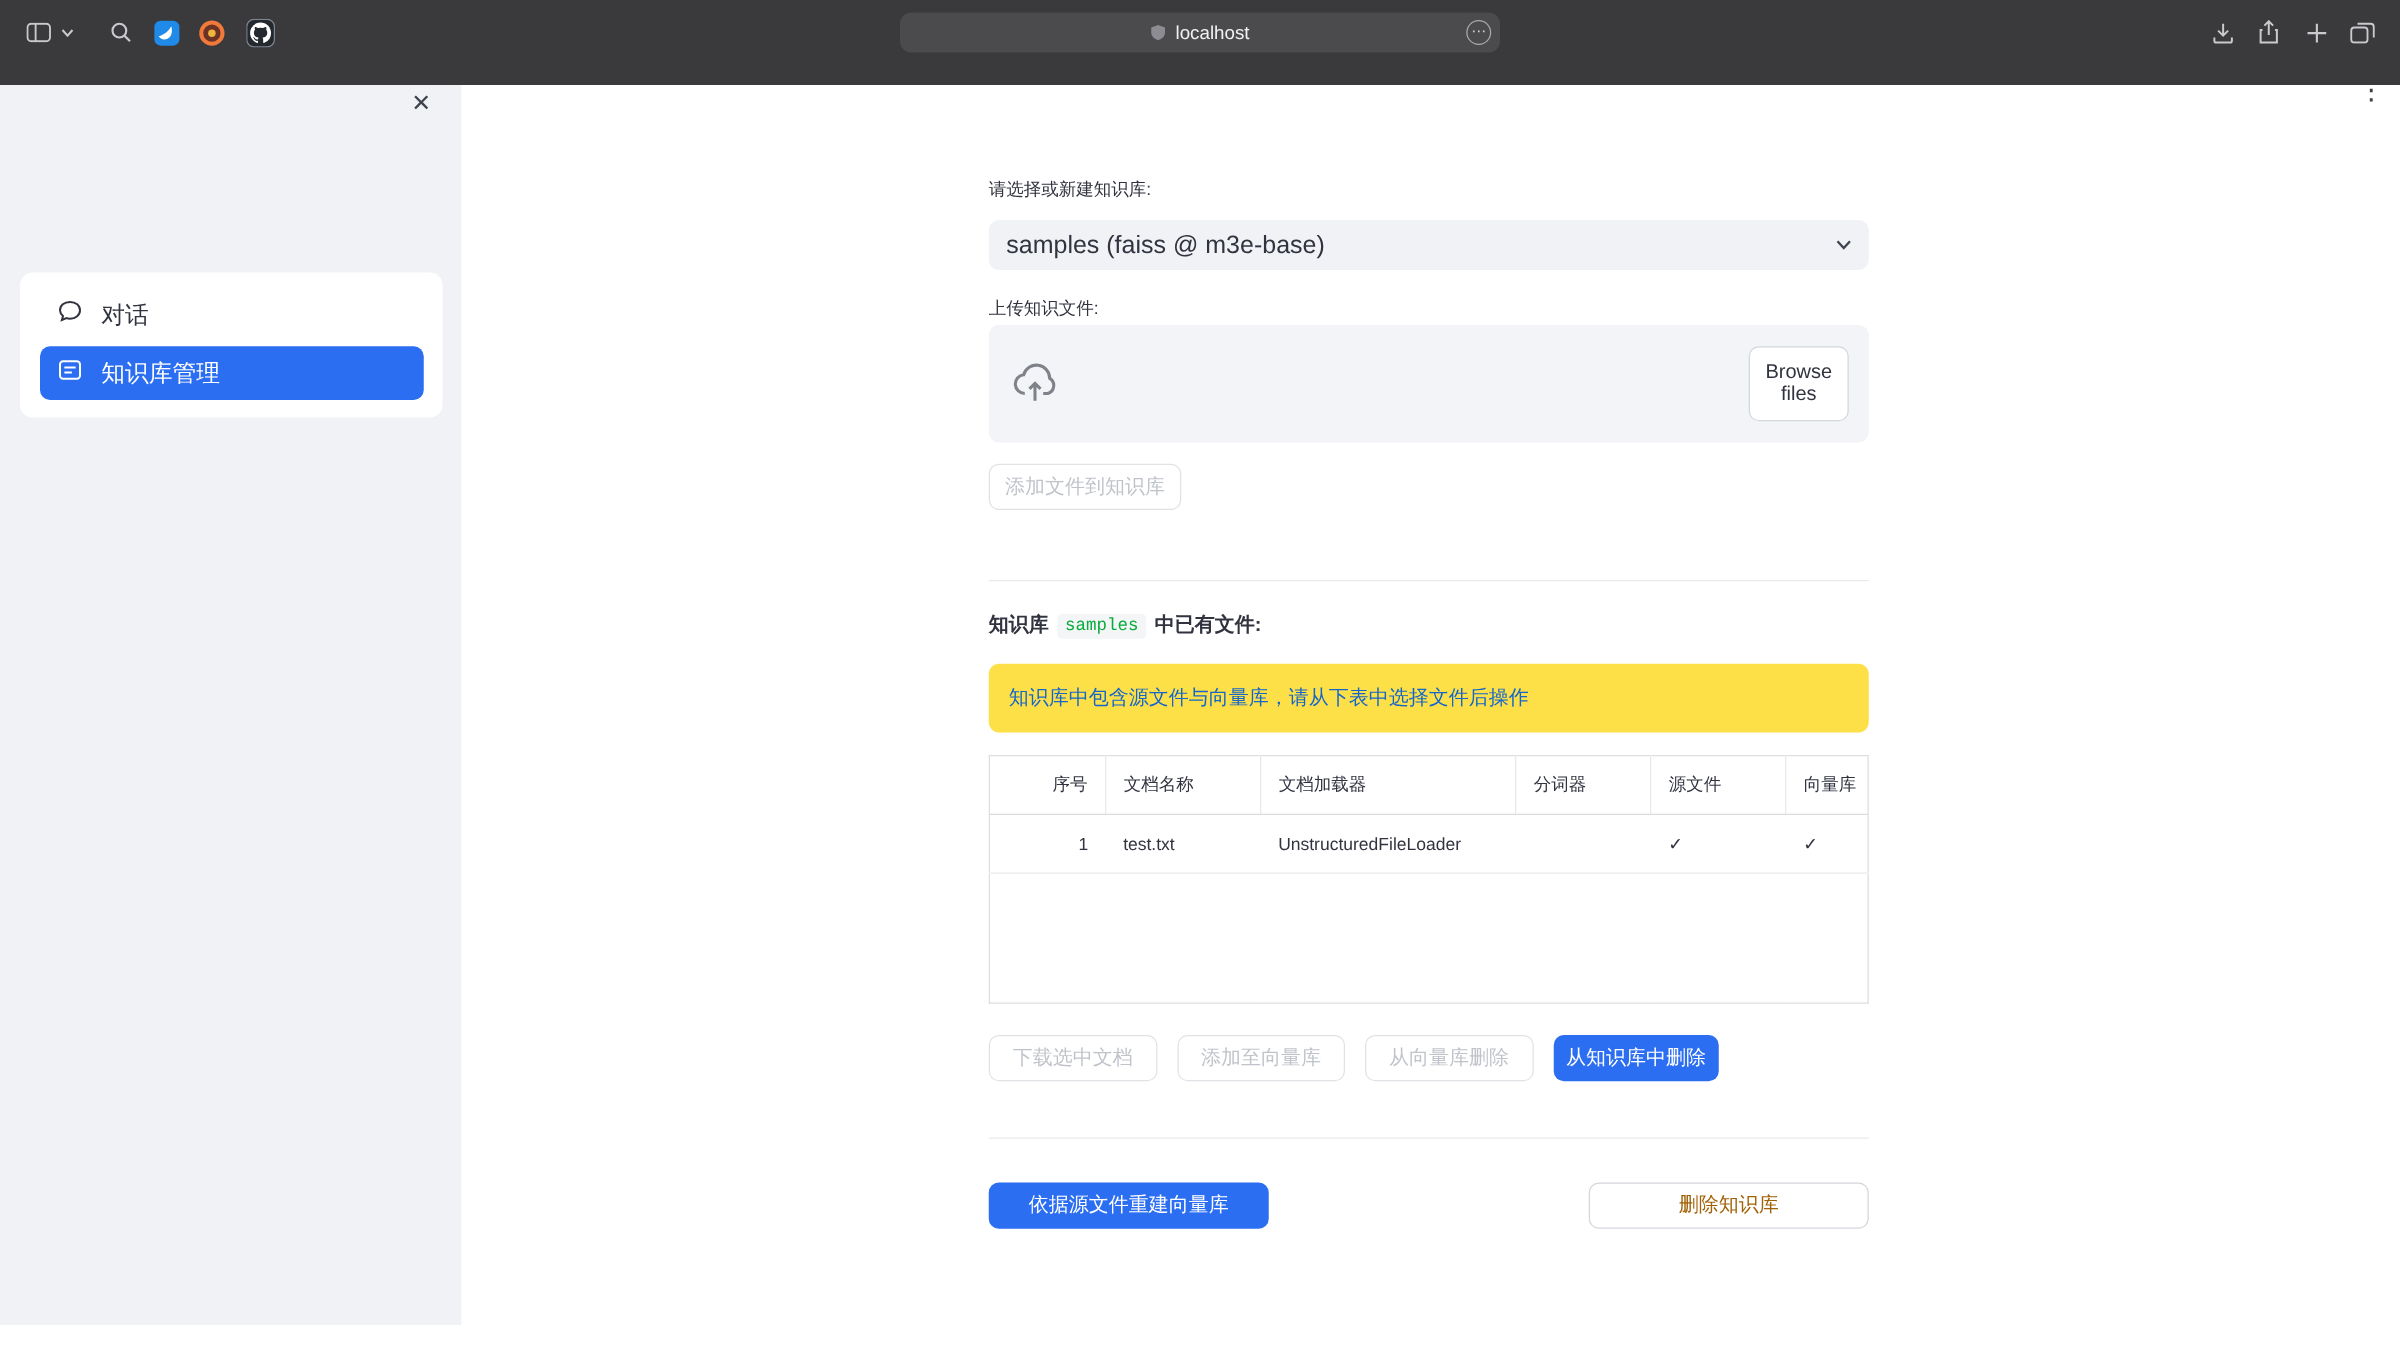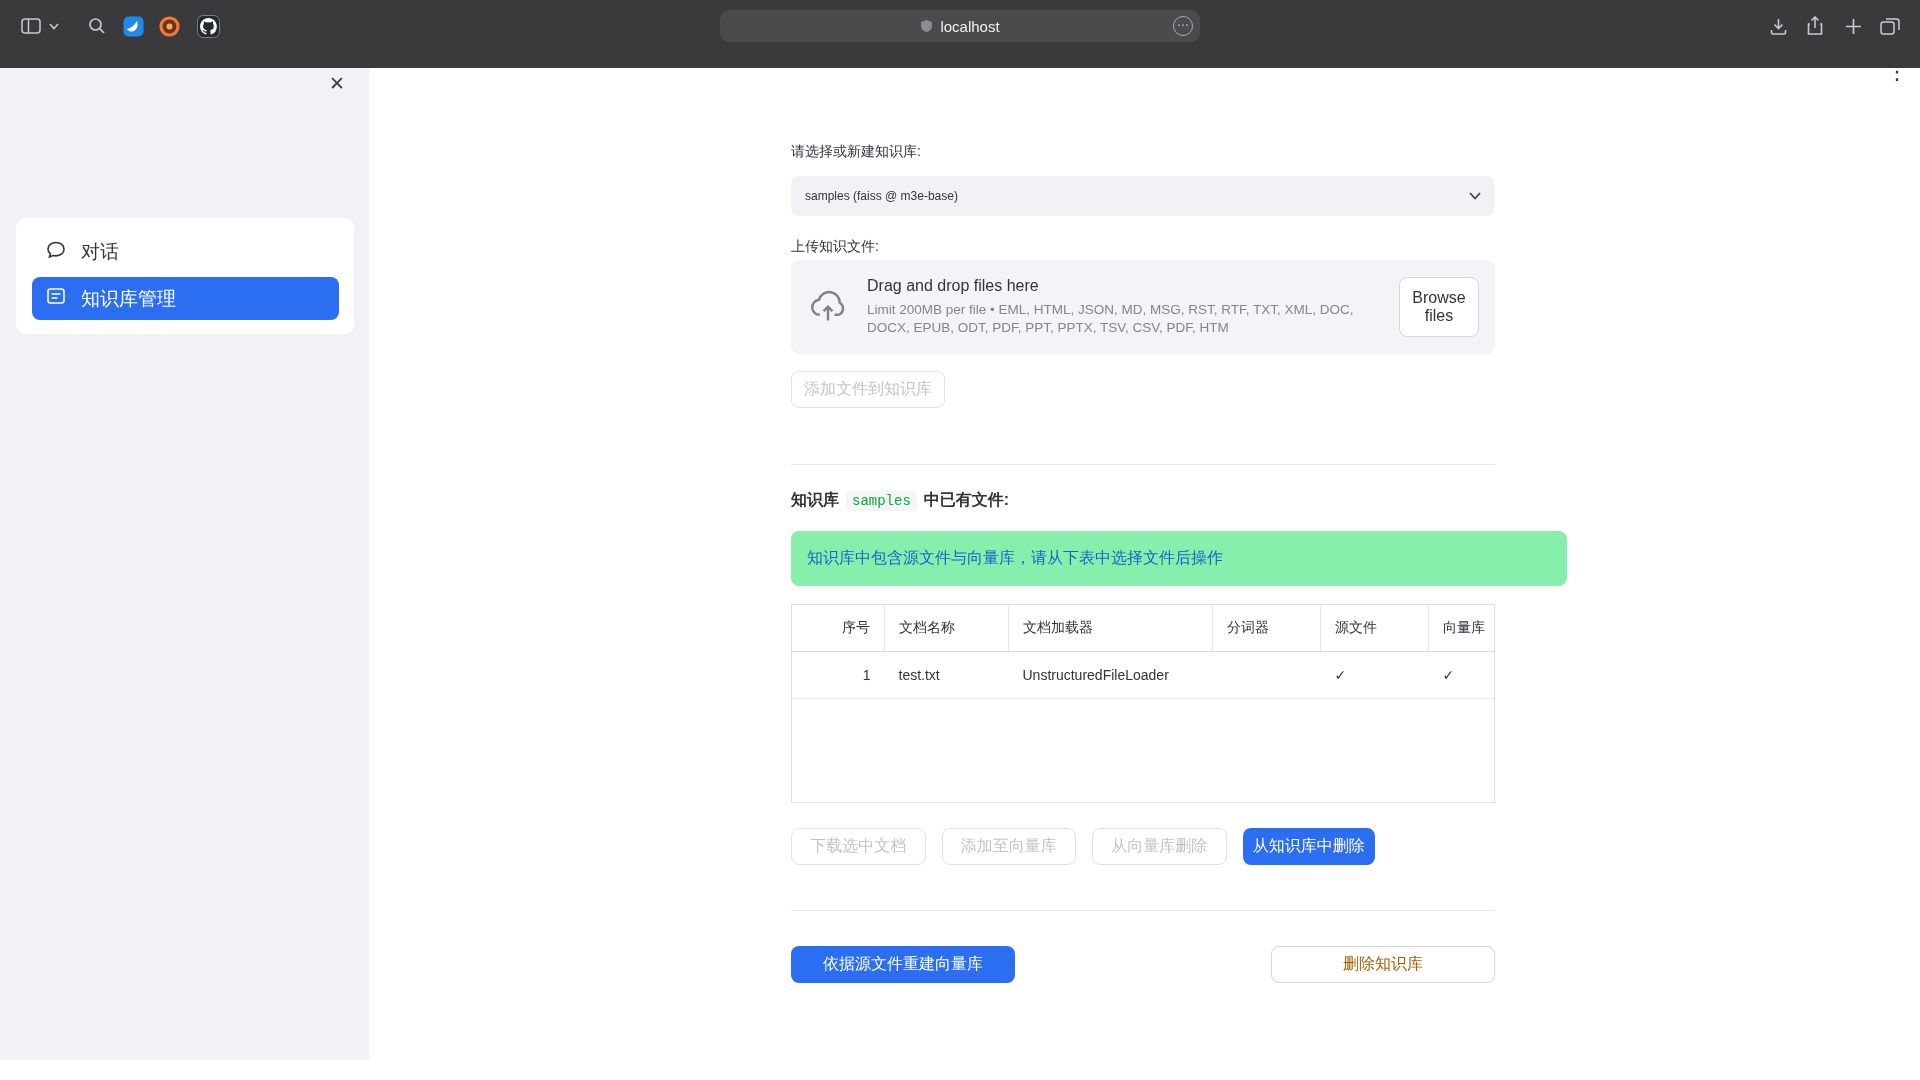--- a/index.html
+++ b/index.html
@@ -39,21 +39,21 @@
   .nav-item.active { margin:3px 15px 0 16px; padding-left:14px; height:43px;
     background:#2b6ef2; color:#fff; border-radius:8px; }
 
   
   .menu-dots { position:absolute; left:1884px; top:58px; width:26px; height:30px;
     font-size:22px; color:#3c3f48; text-align:center; line-height:28px; cursor:pointer; }
 
   .field-label { position:absolute; font-size:14px; color:#31333f; }
   .select-box { position:absolute; left:791px; top:176px; width:704px; height:40px;
     background:#f0f2f6; border-radius:8px; display:flex; align-items:center;
-    padding:0 14px; font-size:12px; cursor:pointer; }
+    padding:0 14px; font-size:20px; cursor:pointer; }
   .select-box .chev { margin-left:auto; display:flex; color:#41444e; }
 
   .dropzone { position:absolute; left:791px; top:260px; width:704px; height:94px;
     background:#f2f4f7; border-radius:8px; display:flex; align-items:center;
     padding:0 16px; }
   .dz-texts { margin-left:18px; width:520px; }
   .dz-title { font-size:16px; color:#31333f; margin-bottom:6px; }
   .dz-limit { font-size:13.5px; color:#81858f; line-height:1.35; }
   .browse-btn { margin-left:auto; width:80px; min-height:60px; background:#fff;
     border:1px solid #d3d6dc; border-radius:8px; font-size:16px; color:#31333f;
@@ -68,22 +68,22 @@
   .add-btn { position:absolute; left:791px; top:371px; padding:0 12px; }
 
   .divider { position:absolute; left:791px; width:704px; height:1px; background:#e8e9eb; }
 
   .kb-heading { position:absolute; left:791px; top:490px; font-size:16px;
     font-weight:bold; display:flex; align-items:center; }
   .kb-code { font-family:"Liberation Mono", monospace; font-weight:normal;
     font-size:14px; color:#09ab3b; background:#f3f5f7; border-radius:4px;
     padding:2px 6px; margin:0 7px; }
 
-  .info-box { position:absolute; left:791px; top:531px; width:776px; height:55px;
-    background:#86efac; border-radius:8px; display:flex; align-items:center;
+  .info-box { position:absolute; left:791px; top:531px; width:704px; height:55px;
+    background:#fde047; border-radius:8px; display:flex; align-items:center;
     padding:0 16px; font-size:16px; color:#1466cb; }
 
   .file-table { position:absolute; left:791px; top:604px; width:703px; height:199px;
     border-collapse:collapse; table-layout:fixed; background:#fff;
     border:1px solid #dcdee2; font-size:14px; }
   .file-table th { height:47px; font-weight:500; color:#31333f;
     border-bottom:1px solid #d9dbde; border-left:1px solid #e6e8ea;
     text-align:left; padding-left:14px; }
   .file-table th:first-child { border-left:none; text-align:right;
     padding-left:0; padding-right:14px; }
@@ -218,24 +218,20 @@
 
 <span class="field-label" style="left:791px; top:238px;">上传知识文件:</span>
 
 <div class="dropzone">
   <span>
     <svg width="42" height="36" viewBox="0 0 24 22">
         <path d="M7 17a4.6 4.6 0 0 1-.55-9.17A6.5 6.5 0 0 1 19.2 9.6 4.1 4.1 0 0 1 18.3 17h-2.3" fill="none" stroke="#7f8389" stroke-width="1.5"></path>
         <path d="M12 12v8.5M9.3 14.7 12 12l2.7 2.7" fill="none" stroke="#7f8389" stroke-width="1.5"></path>
       </svg>
   </span>
-  <div class="dz-texts">
-    <div class="dz-title">Drag and drop files here</div>
-    <div class="dz-limit">Limit 200MB per file • EML, HTML, JSON, MD, MSG, RST, RTF, TXT, XML, DOC, DOCX, EPUB, ODT, PDF, PPT, PPTX, TSV, CSV, PDF, HTM</div>
-  </div>
   <button class="browse-btn">Browse files</button>
 </div>
 
 <button class="btn disabled add-btn">添加文件到知识库</button>
 
 <div class="divider" style="top:464px;"></div>
 
 <div class="kb-heading">
   <span>知识库</span>
   <span class="kb-code">samples</span>

